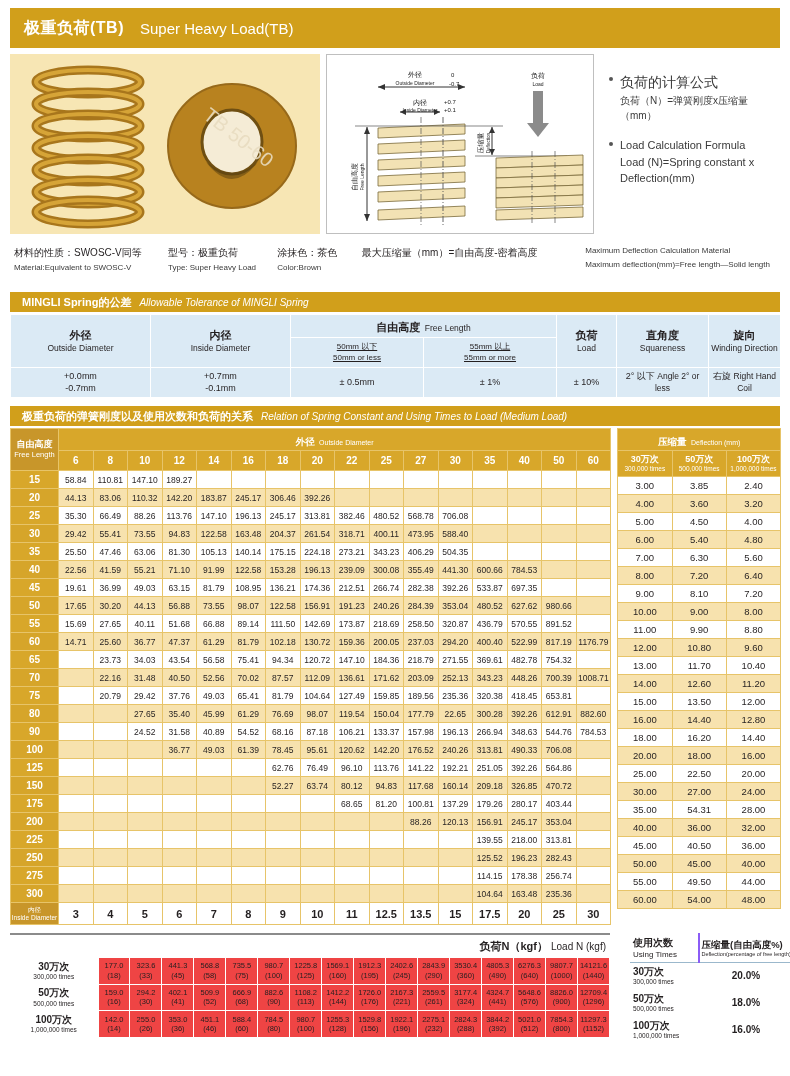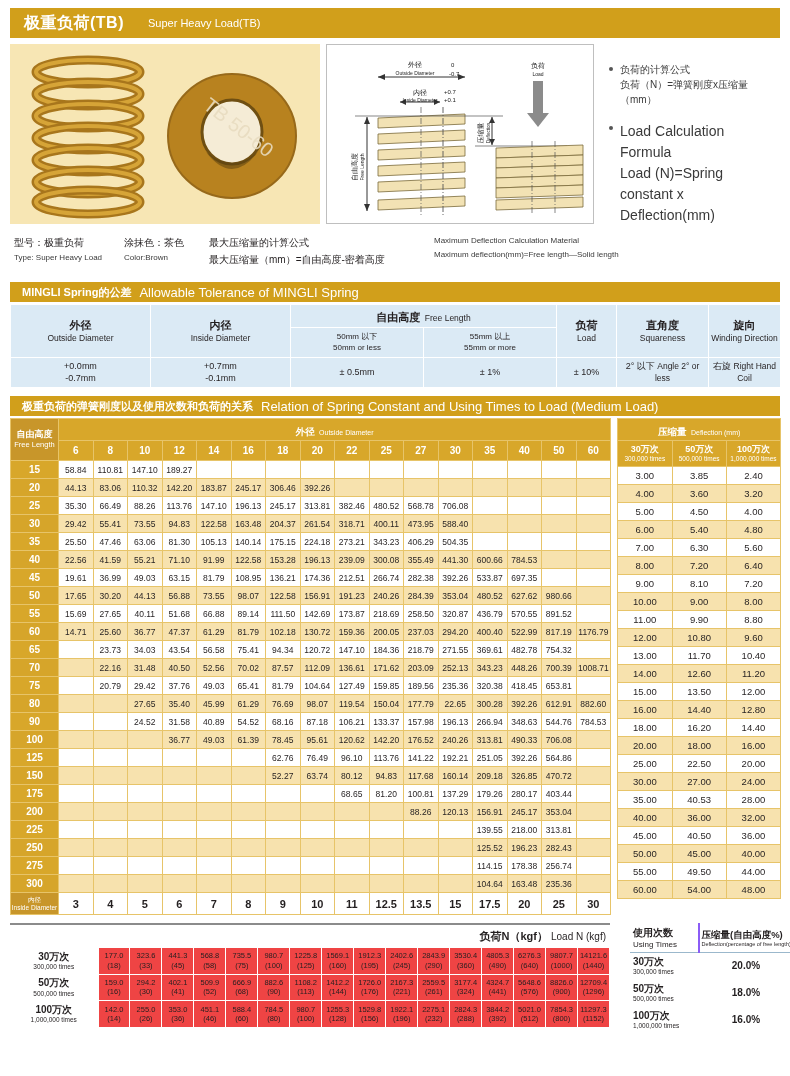--- a/index.html
+++ b/index.html
@@ -10,28 +10,28 @@
     font-family:"Liberation Sans","DejaVu Sans",sans-serif;
     color:#231f20;
     position:relative;
     overflow:hidden;
   }
   .page { width:790px; height:1076px; padding:8px 10px 0 10px; position:relative; }
 
   
   .titlebar {
     background:#d19f1b;
-    height:30px;
+    height:40px;
     display:flex; align-items:center;
     padding-left:14px;
     color:#ffffff;
     margin-bottom:6px;
   }
   .titlebar .cn { font-size:16px; font-weight:bold; letter-spacing:.5px; }
-  .titlebar .en { font-size:11px; font-weight:normal; margin-left:24px; }
+  .titlebar .en { font-size:15px; font-weight:normal; margin-left:16px; }
 
   
   .hero { display:flex; gap:6px; height:180px; }
   .photo {
     width:310px; height:180px;
     background:#f7e6b4;
     position:relative; overflow:hidden;
   }
   .diagram {
     width:268px; height:180px;
@@ -42,54 +42,54 @@
     flex:1; height:180px;
     background:#fff;
     padding:18px 4px 0 8px;
     position:relative;
   }
   .formula-item { margin-bottom:14px; position:relative; padding-left:12px; }
   .formula-item:before {
     content:""; position:absolute; left:1px; top:5px;
     width:4px; height:4px; border-radius:50%; background:#555;
   }
-  .formula-item .l1 { font-size:10px; color:#3a3a3a; line-height:1.5; }
+  .formula-item .l1 { font-size:14px; color:#3a3a3a; line-height:1.5; }
   .formula-item .l2 { font-size:10px; color:#3a3a3a; line-height:1.5; }
-  .formula-item.en .l1, .formula-item.en .l2 { font-size:14px; }
+  .formula-item.en .l1, .formula-item.en .l2 { font-size:11px; }
 
   
   .specline {
     display:flex; margin-top:10px; height:40px; font-size:9px; line-height:1.7;
     padding-left:4px;
   }
   .specline .col { padding-right:10px; }
   .specline .cn { font-size:10px; color:#231f20; white-space:nowrap; }
   .specline .en { font-size:8px; color:#3a3a3a; white-space:nowrap; }
   .sc1 { width:155px; } .sc2 { width:110px; } .sc3 { width:85px; }
   .sc4 { width:225px; } .sc5 { flex:1; }
 
   
   .sechead {
     background:#d19f1b; color:#fff; height:20px;
     display:flex; align-items:center; padding-left:12px;
     margin-top:8px;
   }
   .sechead .cn { font-size:11px; font-weight:bold; }
-  .sechead .en { font-size:13px; margin-left:8px; font-weight:normal; }
+  .sechead .en { font-size:10px; margin-left:8px; font-weight:normal;font-style:italic; }
 
   
   table.tol { width:770px; border-collapse:collapse; margin-top:2px; table-layout:fixed; }
   table.tol td, table.tol th {
     border:1px solid #ffffff; background:#dbeaf5;
     text-align:center; vertical-align:middle; padding:2px 1px;
   }
   table.tol .hd { height:46px; }
   table.tol .cn { font-size:11px; font-weight:bold; display:block; line-height:1.35; }
   table.tol .en { font-size:8.5px; display:block; line-height:1.3; }
-  table.tol .sub { height:30px; }
+  table.tol .sub { height:30px;text-decoration:underline; }
   table.tol .sub .cn { font-size:8px; font-weight:normal; }
   table.tol .sub .en { font-size:8px; }
   table.tol .val { height:30px; font-size:9px; line-height:1.3; }
   table.tol .val .en { font-size:8.5px; display:inline; }
   table.tol .val .cn { font-size:9px; display:inline; font-weight:normal; }
 
   
   .maingrid { display:flex; gap:6px; margin-top:2px; align-items:flex-start; }
 
   table.main { border-collapse:collapse; table-layout:fixed; width:600px; }
@@ -297,30 +297,33 @@
         <div class="l2">负荷（N）=弹簧刚度x压缩量（mm）</div>
       </div>
       <div class="formula-item en">
         <div class="l1">Load Calculation Formula</div>
         <div class="l2">Load (N)=Spring constant x Deflection(mm)</div>
       </div>
     </div>
   </div>
 
   <div class="specline">
+    <div class="col sc1">
+      <div class="cn">材料的性质：SWOSC-V同等</div>
+      <div class="en">Material:Equivalent to SWOSC-V</div>
+    </div>
     <div class="col sc2">
       <div class="cn">型号：极重负荷</div>
       <div class="en">Type: Super Heavy Load</div>
     </div>
     <div class="col sc3">
       <div class="cn">涂抹色：茶色</div>
       <div class="en">Color:Brown</div>
     </div>
     <div class="col sc4">
-      <div class="cn">最大压缩量的计算公式</div>
       <div class="cn">最大压缩量（mm）=自由高度-密着高度</div>
     </div>
     <div class="col sc5">
       <div class="en">Maximum Deflection Calculation Material</div>
       <div class="en">Maximum deflection(mm)=Free length—Solid length</div>
     </div>
   </div>
 
   <div class="sechead">
     <span class="cn">MINGLI Spring的公差</span>
@@ -1048,21 +1051,21 @@
               <td class="dv">22.50</td>
               <td class="dv">20.00</td>
             </tr>
             <tr class="alt">
               <td class="dv">30.00</td>
               <td class="dv">27.00</td>
               <td class="dv">24.00</td>
             </tr>
             <tr>
               <td class="dv">35.00</td>
-              <td class="dv">40.53</td>
+              <td class="dv">54.31</td>
               <td class="dv">28.00</td>
             </tr>
             <tr class="alt">
               <td class="dv">40.00</td>
               <td class="dv">36.00</td>
               <td class="dv">32.00</td>
             </tr>
             <tr>
               <td class="dv">45.00</td>
               <td class="dv">40.50</td>

